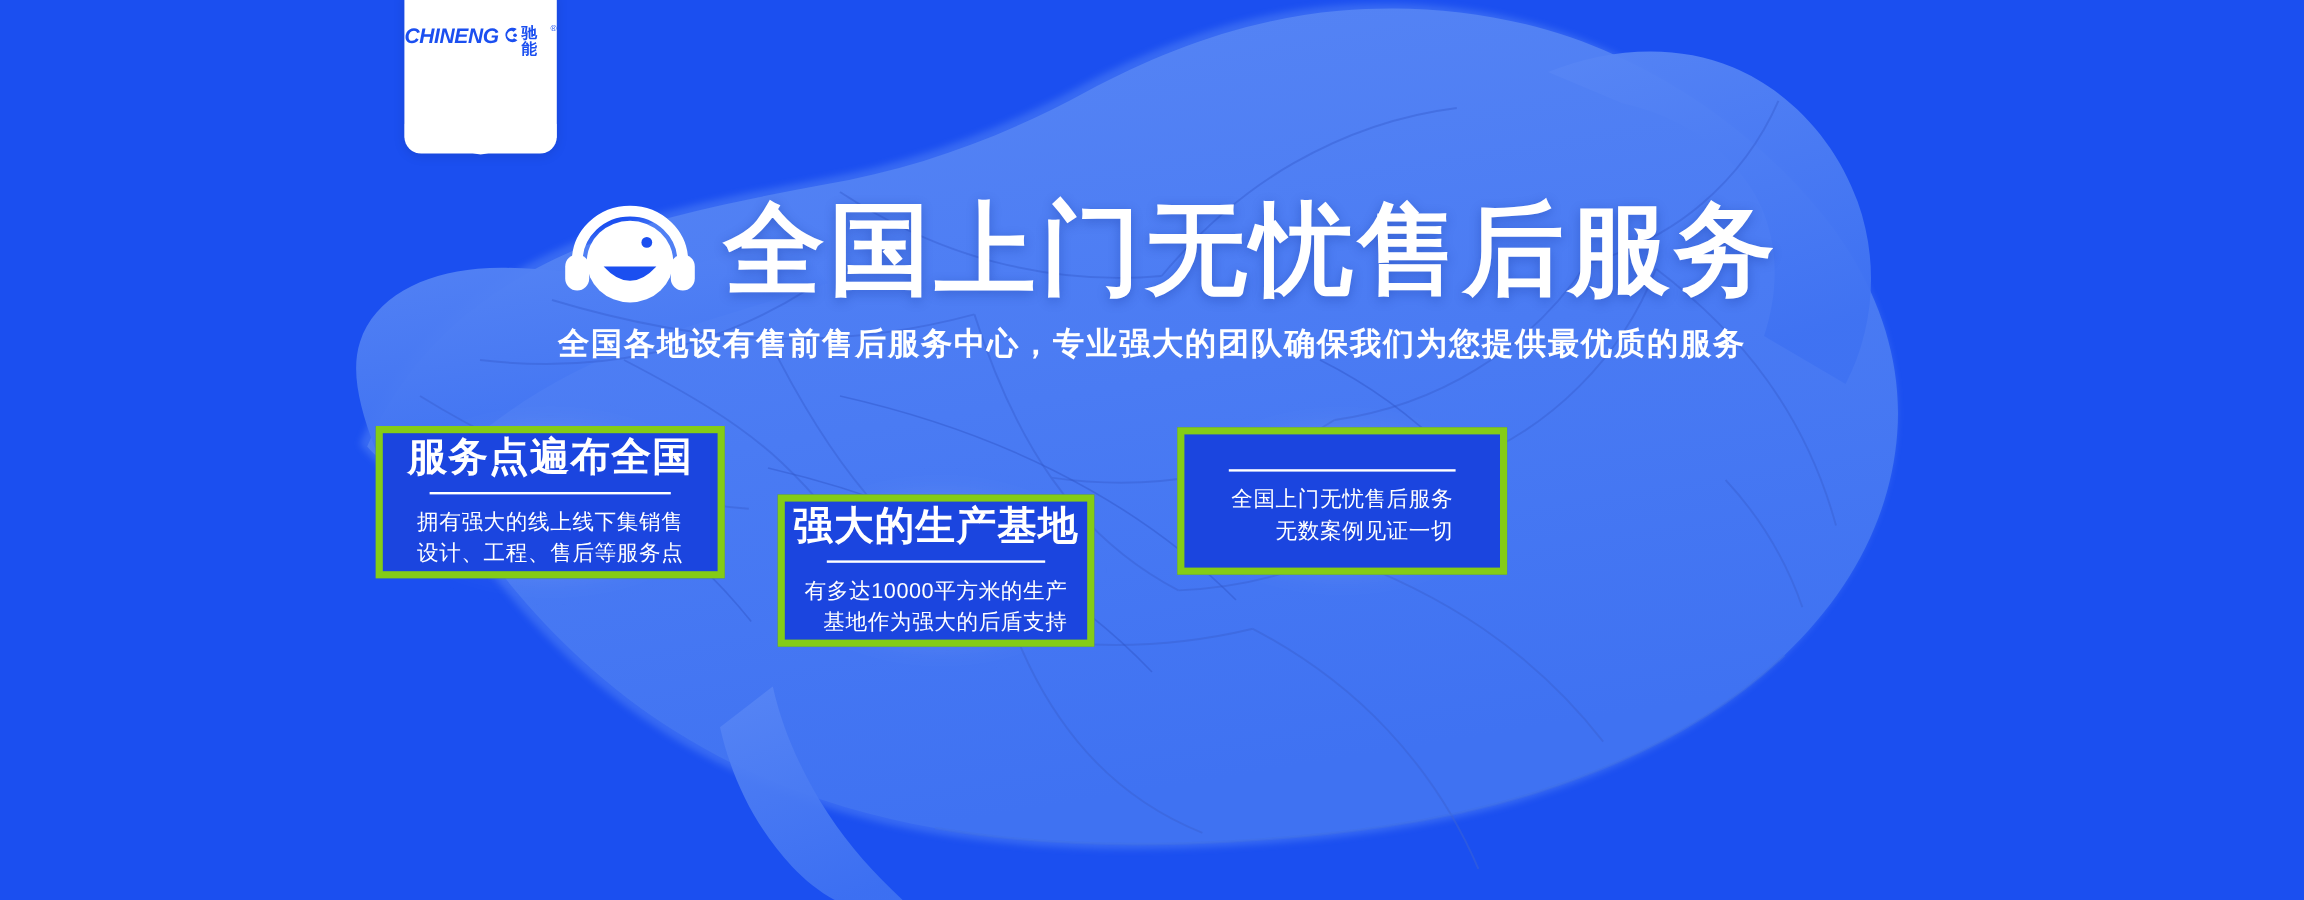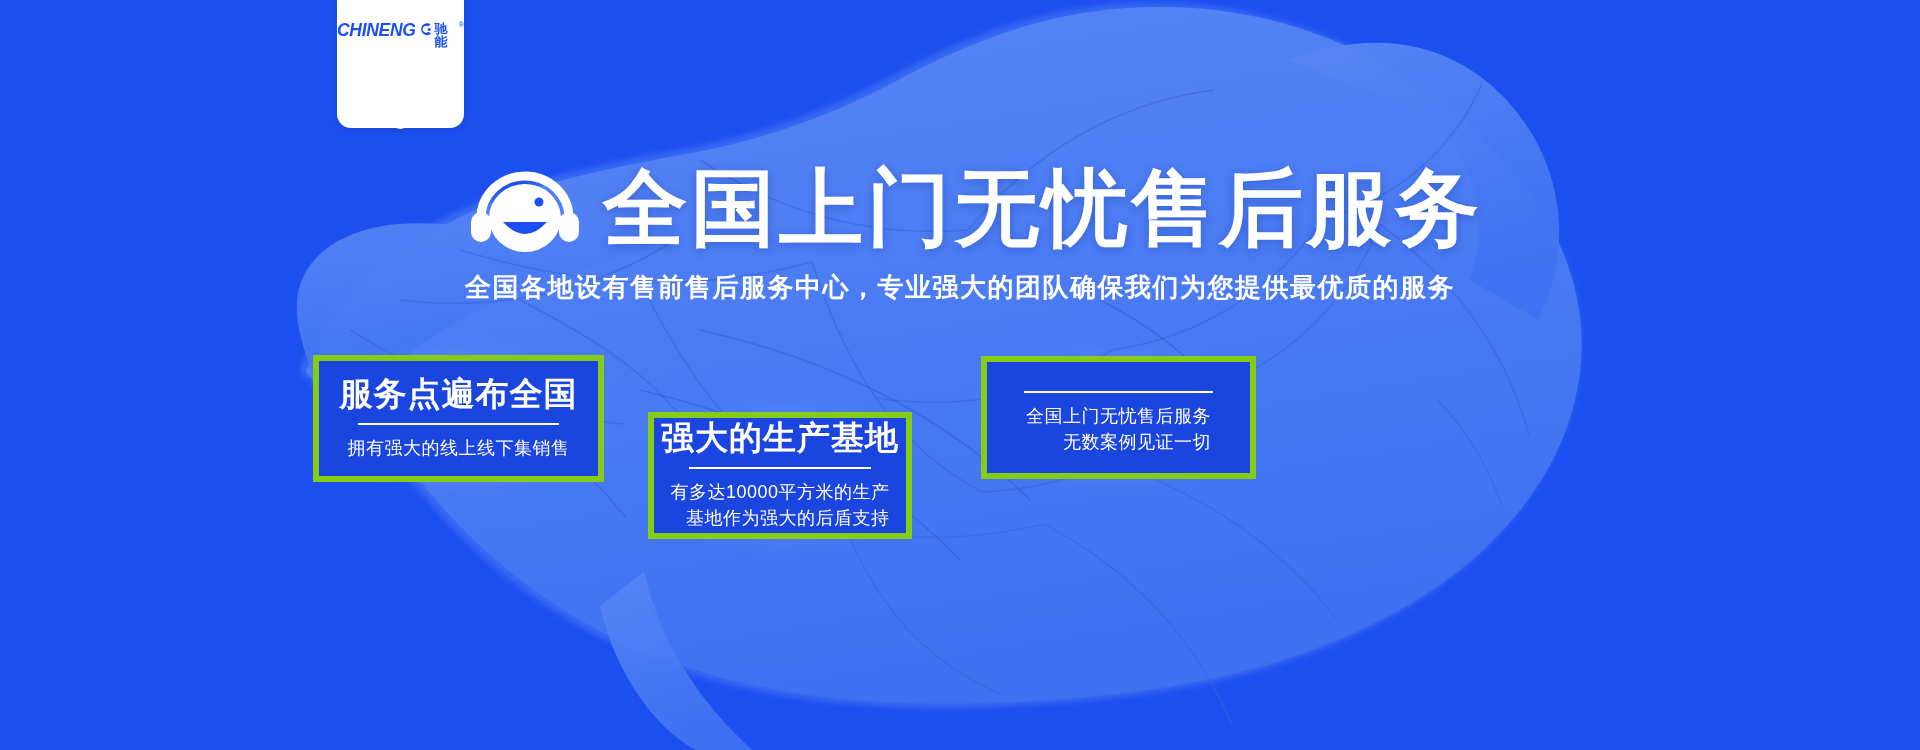--- a/index.html
+++ b/index.html
@@ -288,20 +288,21 @@
   </div>
 
   <div id="subtitle">全国各地设有售前售后服务中心，专业强大的团队确保我们为您提供最优质的服务</div>
 
   <div class="card-glow" id="glow-1"></div>
   <div class="card" id="card-1">
     <div class="card-title">服务点遍布全国</div>
     <div class="card-rule"></div>
     <div class="card-body">
       <div>拥有强大的线上线下集销售</div>
+      <div>设计、工程、售后等服务点</div>
     </div>
   </div>
 
   <div class="card-glow" id="glow-2"></div>
   <div class="card" id="card-2">
     <div class="card-title">强大的生产基地</div>
     <div class="card-rule"></div>
     <div class="card-body">
       <div>有多达10000平方米的生产</div>
       <div>基地作为强大的后盾支持</div>

